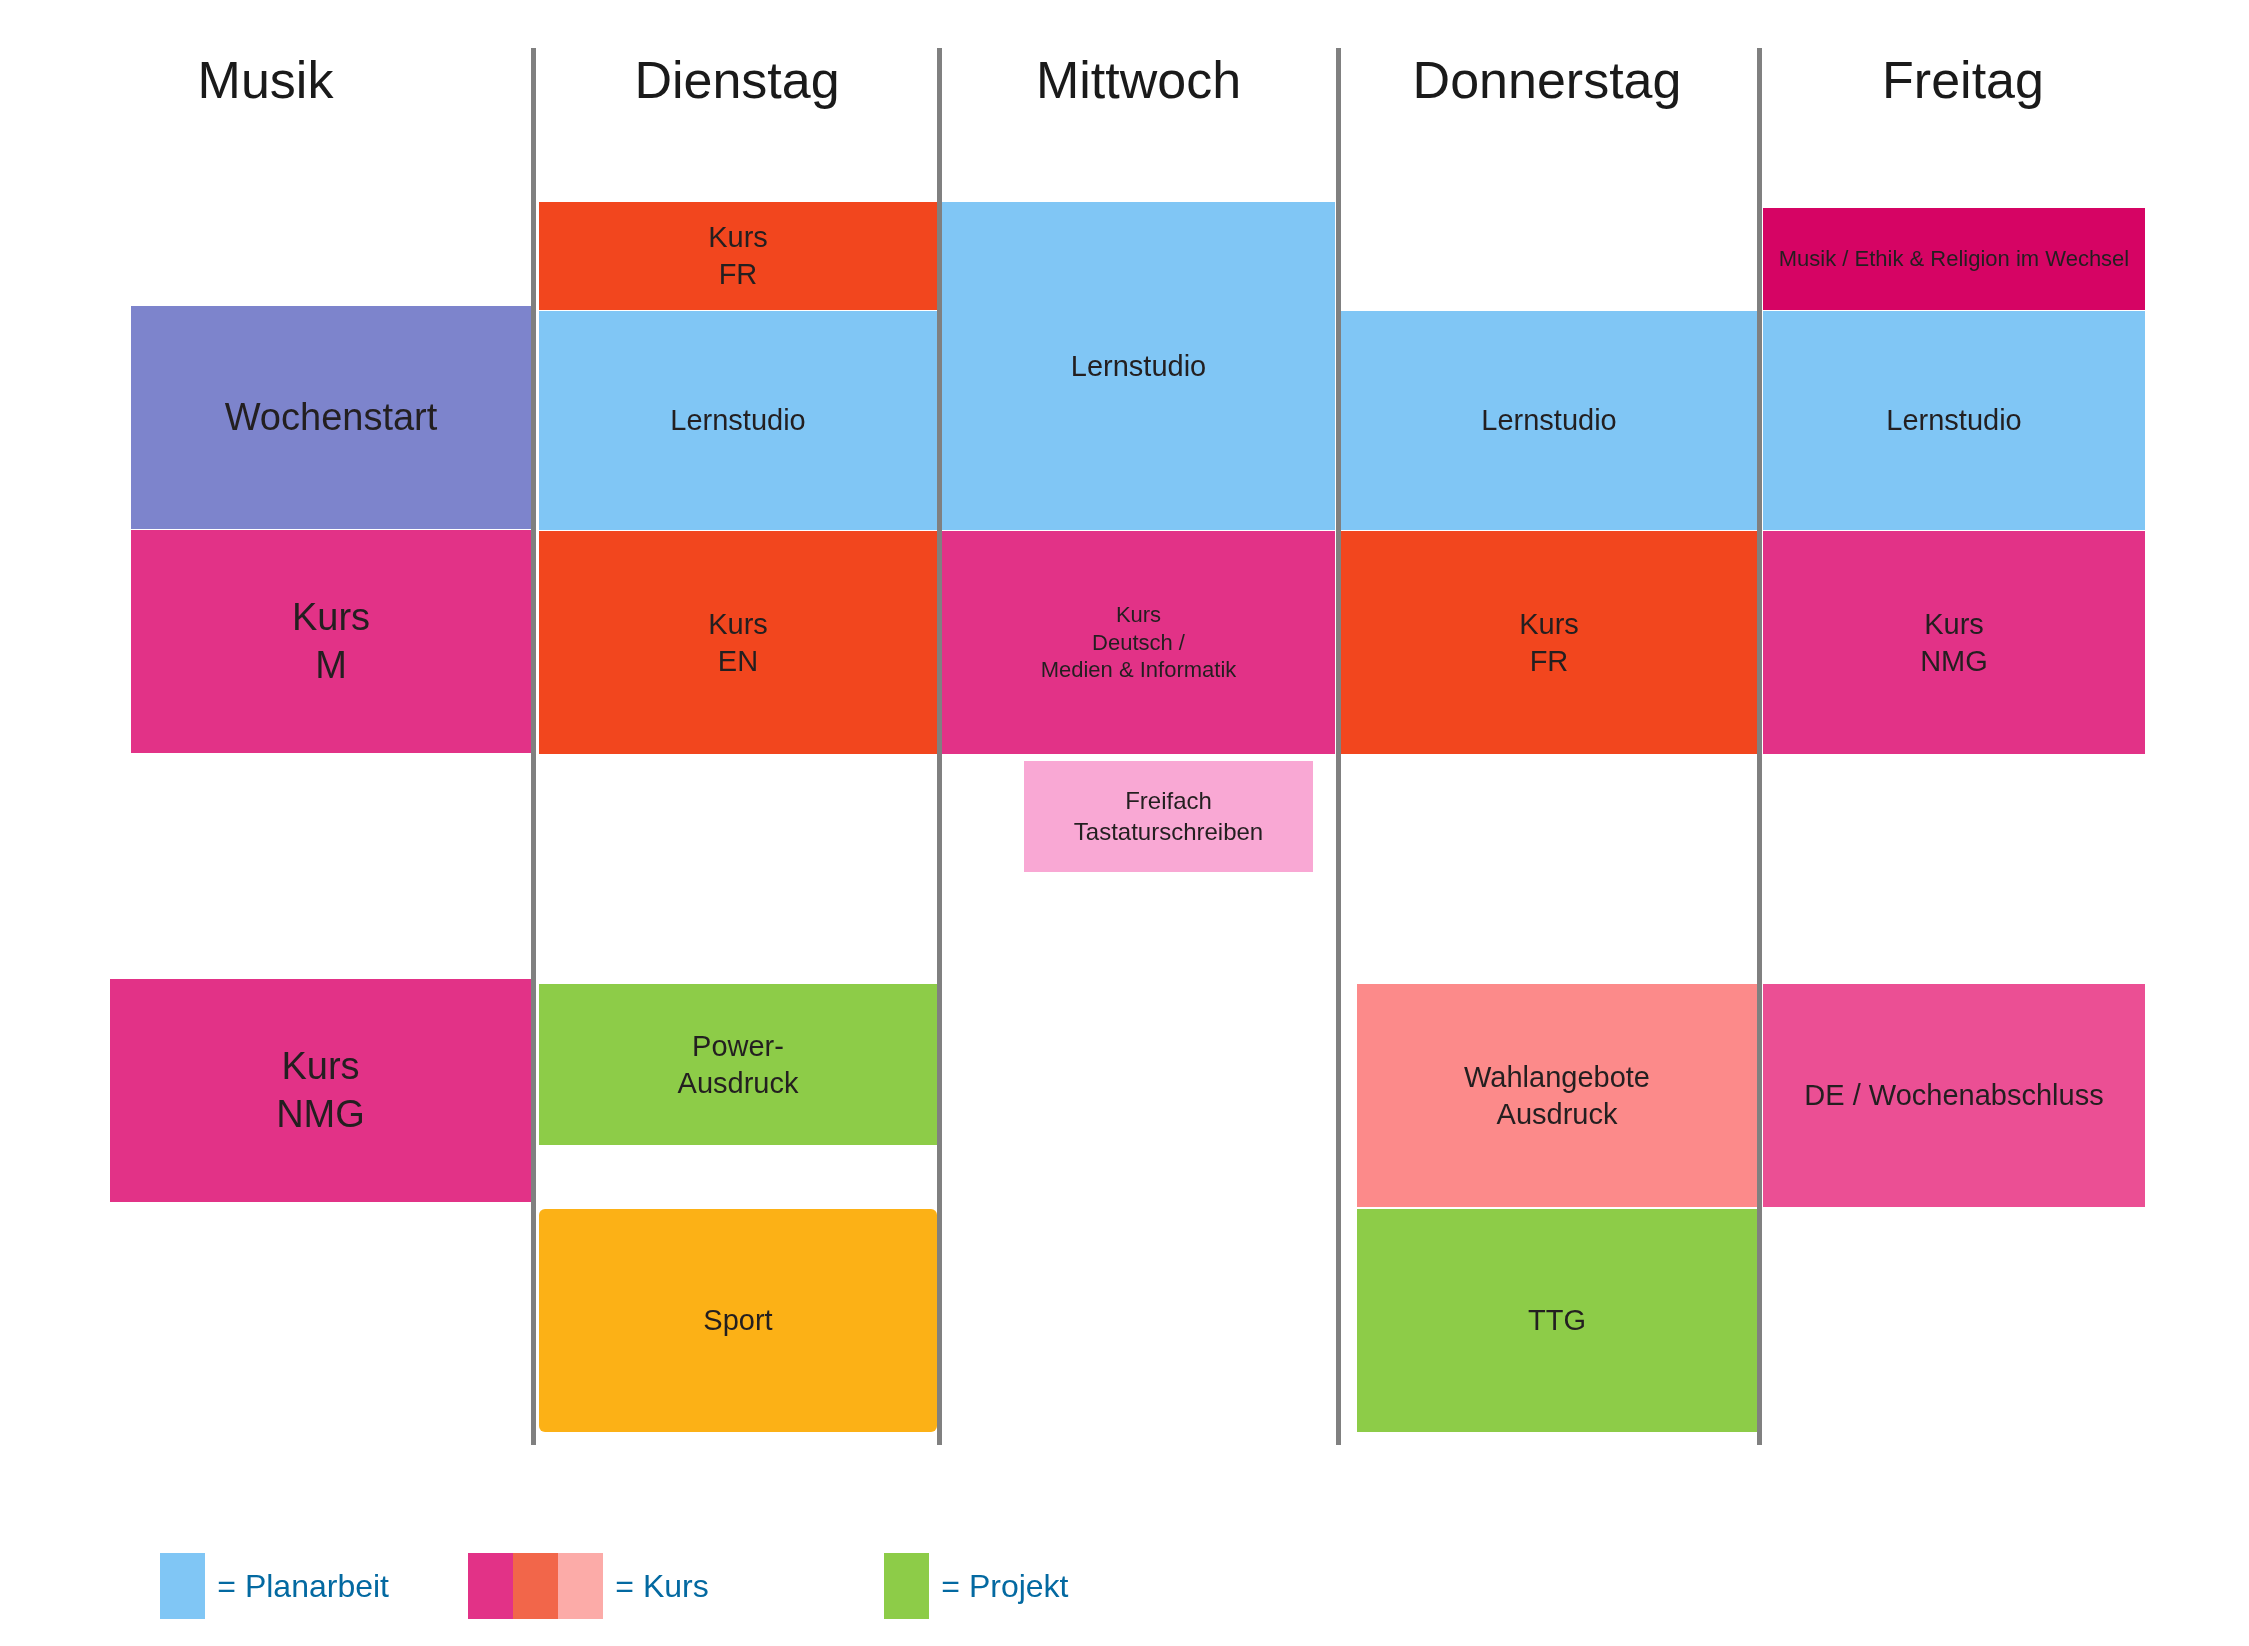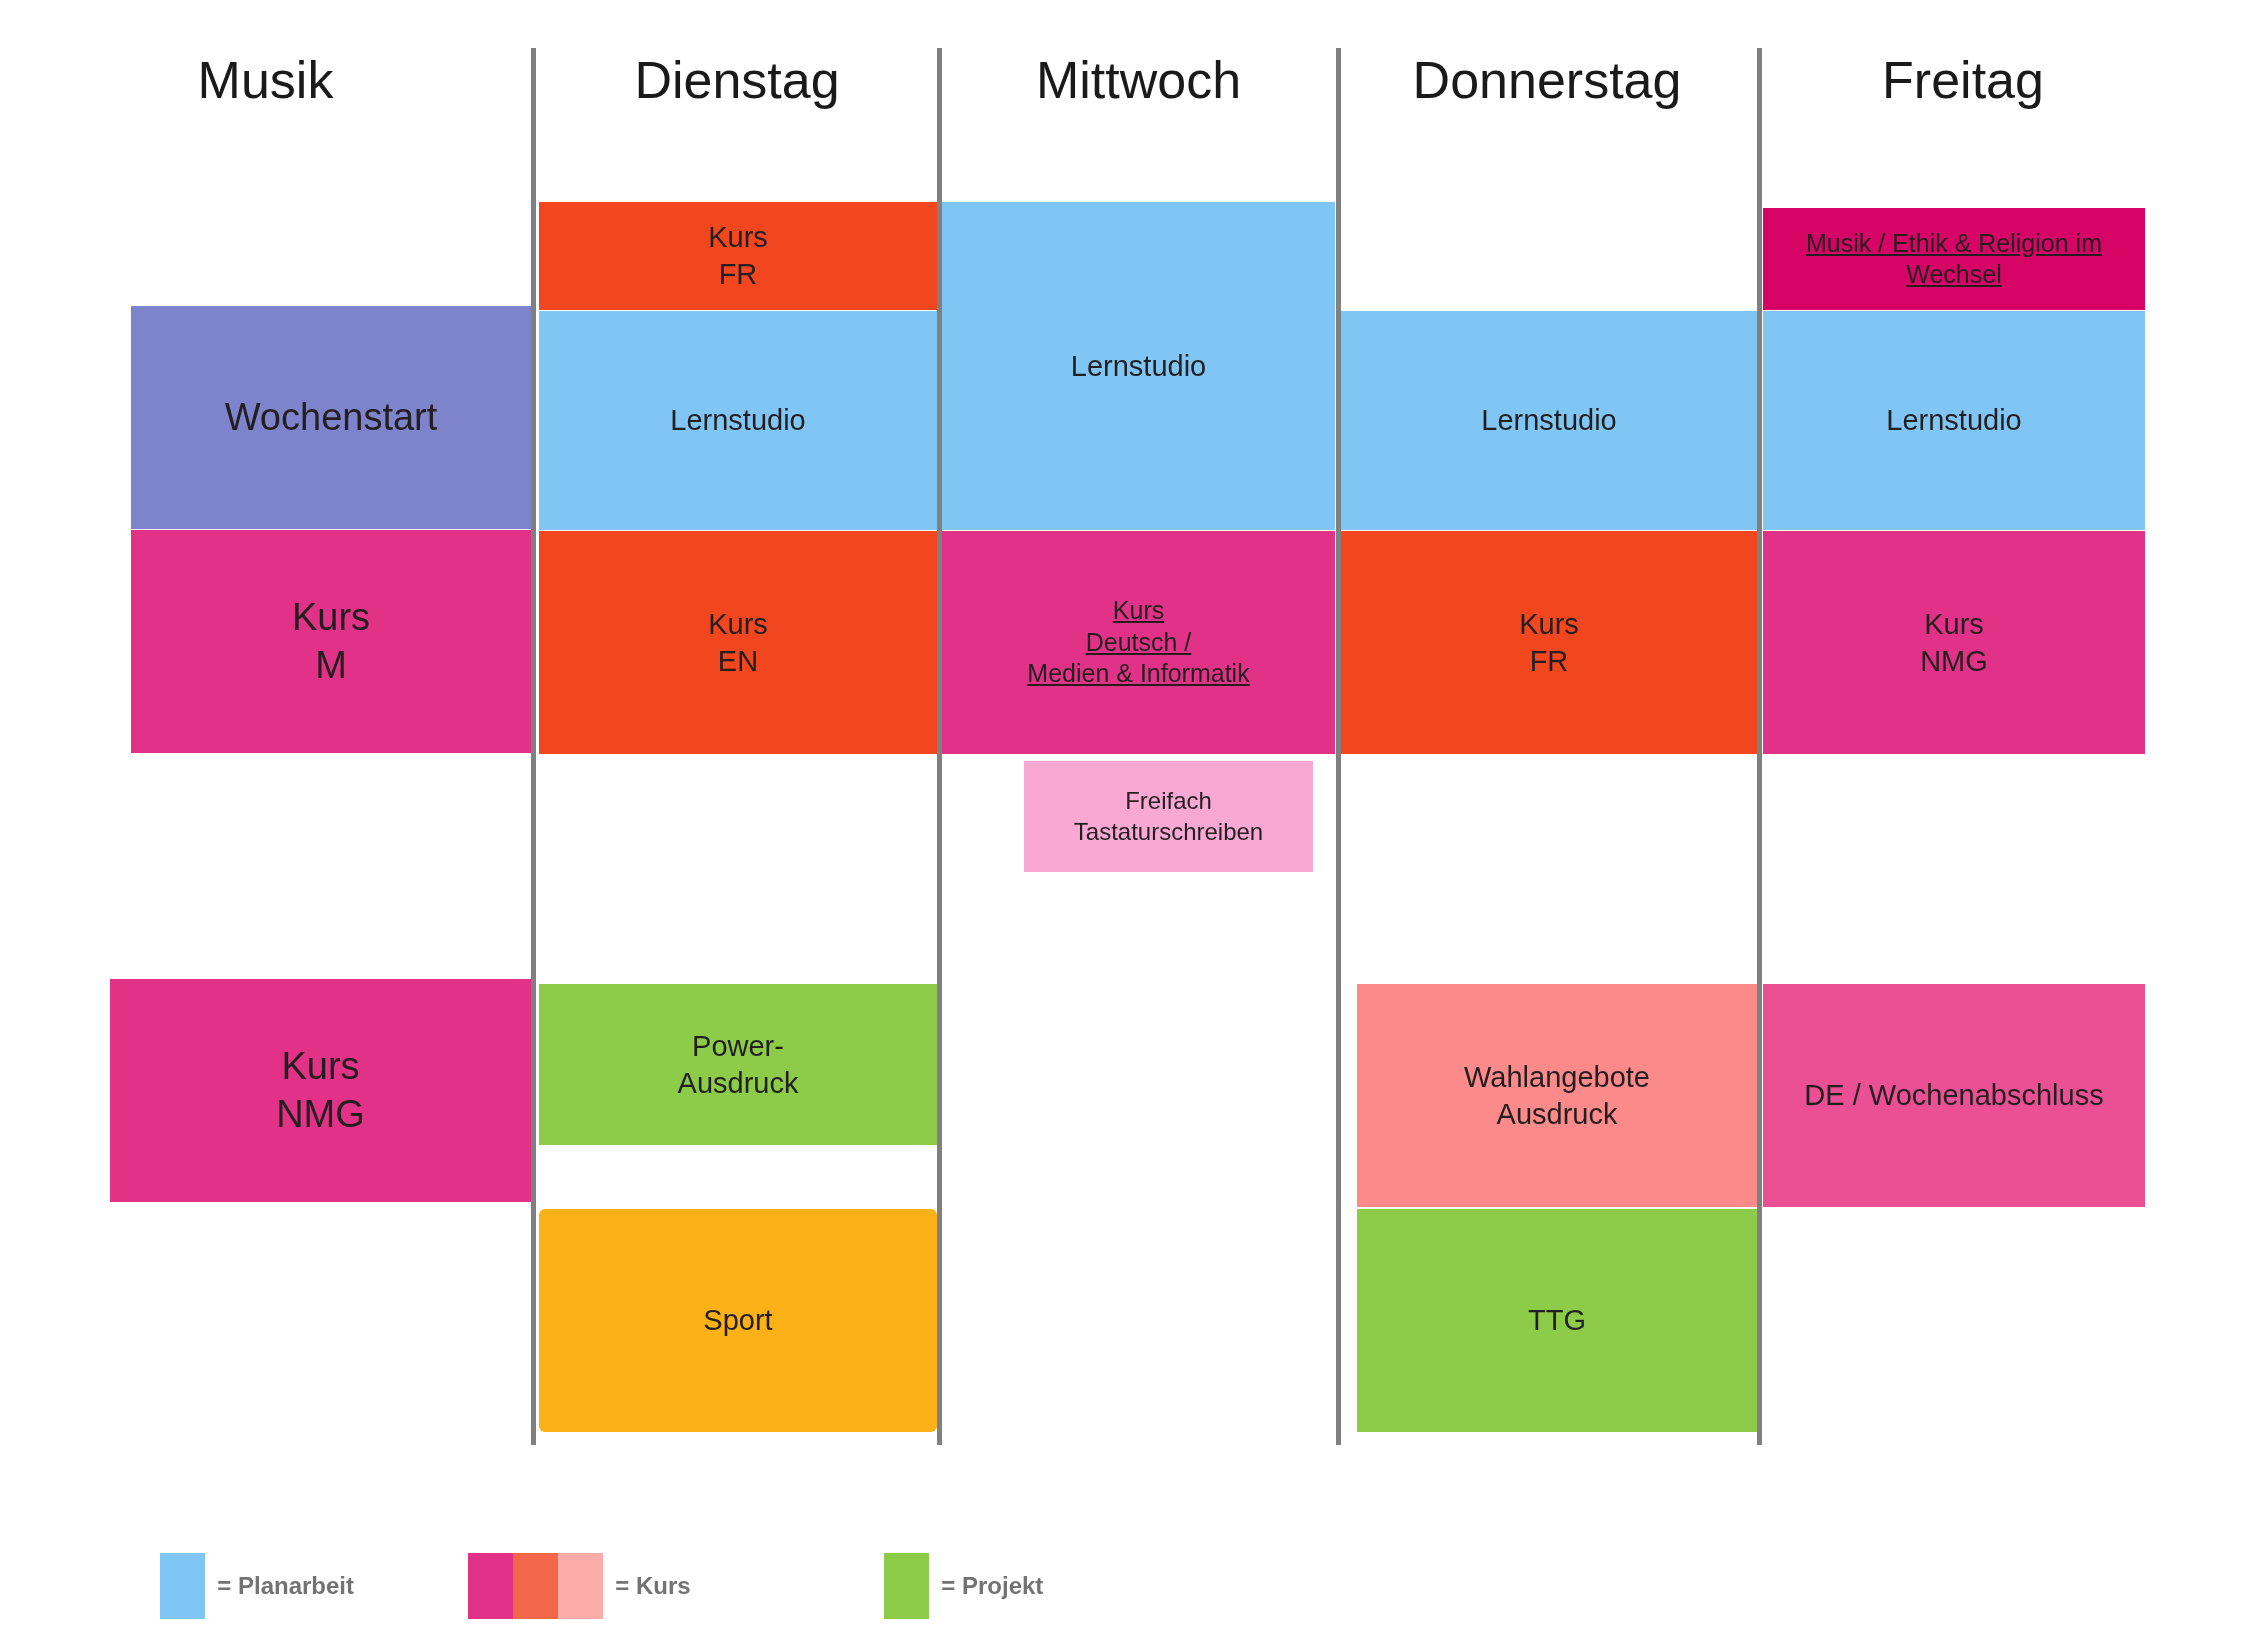--- a/index.html
+++ b/index.html
@@ -54,45 +54,44 @@
     color: #231f20;
     line-height: 1.26;
     overflow: hidden;
     padding: 0 4.6px;
   }
   .block .line { display: block; width: 100%; }
 
   
   .fs-xl   { font-size: 38px; }
   .fs-md   { font-size: 29px; }
-  .fs-sm   { font-size: 25px; text-decoration: underline; }
+  .fs-sm   { font-size: 22px; }
   .fs-xs   { font-size: 24px; }
 
   
   .legend {
     position: absolute;
     left: 0;
     top: 1540px;
     width: 2250px;
     height: 106px;
   }
   .legend-item {
     position: absolute;
     display: flex;
     align-items: center;
     height: 77px;
   }
   .swatch-group { display: flex; height: 66px; }
   .swatch { width: 45px; height: 66px; }
   .legend-label {
-    font-size: 24px;
+    font-size: 32px;
     margin-left: 12.3px;
-    color: #737373;
+    color: #0369a1;
     white-space: nowrap;
-    font-weight: bold;
   }
 </style>
 </head>
 <body>
 
 <div id="stage">
 
   <div class="day-header" style="left:0px; width:531px;">Musik</div>
   <div class="day-header" style="left:537px; width:400px;">Dienstag</div>
   <div class="day-header" style="left:942px; width:393px;">Mittwoch</div>

